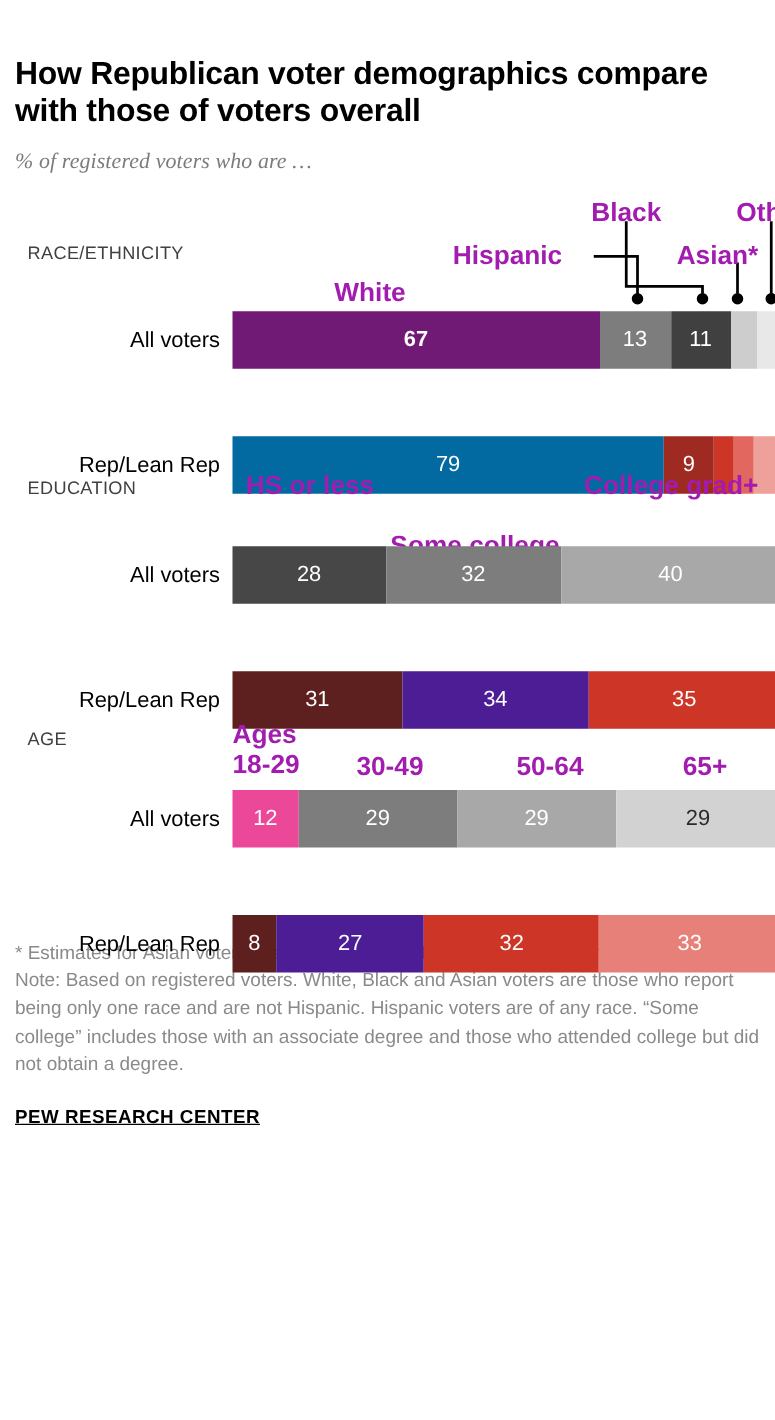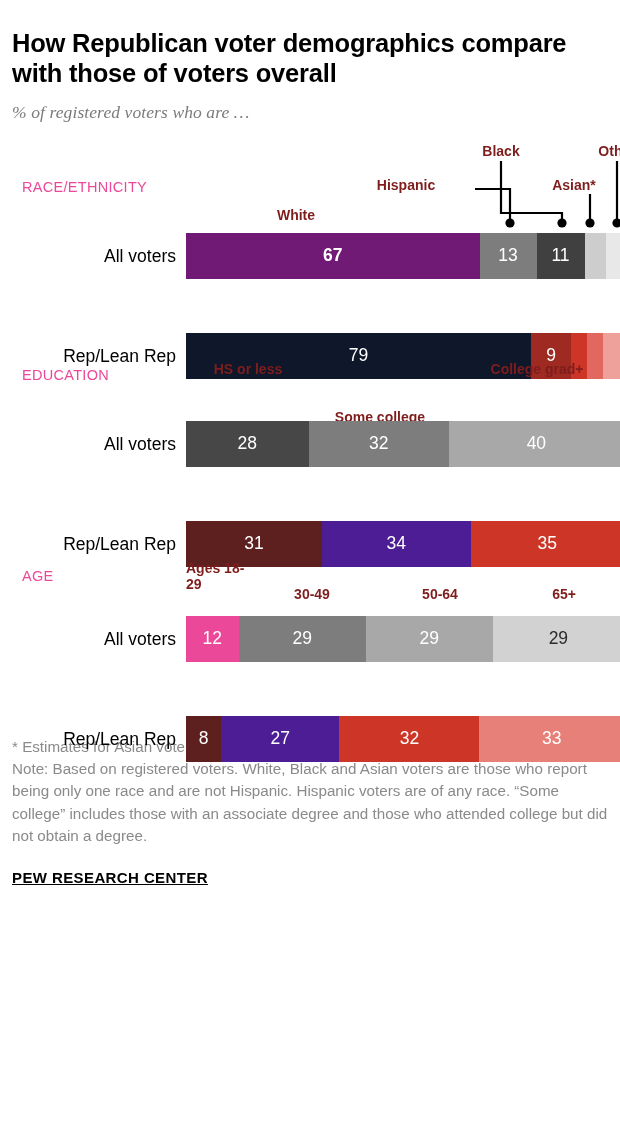--- a/index.html
+++ b/index.html
@@ -14,21 +14,21 @@
     font-family: "Liberation Sans", sans-serif;
     color: #000000;
     position: relative;
     overflow: hidden;
   }
 
   .page {
     width: 620px;
     height: 1036px;
     position: relative;
-    padding: 0 12px;
+    padding: 16px 12px;
   }
 
   
   .title {
     font-size: 25.5px;
     font-weight: bold;
     line-height: 1.19;
     letter-spacing: -0.2px;
     color: #000;
     padding-top: 28px;
@@ -46,35 +46,35 @@
 
   
   .section {
     position: relative;
   }
 
   .section-label {
     position: absolute;
     left: 10px;
     font-size: 14.5px;
-    color: #ec4899;
+    color: #404040;
     letter-spacing: 0.3px;
     white-space: nowrap;
   }
 
   .col-headers {
     position: relative;
     height: 0;
   }
 
   .col-head {
     position: absolute;
-    font-size: 14px;
+    font-size: 21px;
     font-weight: bold;
-    color: #7f1d1d;
+    color: #a21caf;
     text-align: center;
     line-height: 1.18;
     white-space: nowrap;
   }
 
   .row {
     position: relative;
     height: 46px;
     margin-bottom: 8px;
   }
@@ -182,21 +182,21 @@
         <div class="seg" style="width:57px; background:#7d7d7d;">13</div>
         <div class="seg" style="width:48px; background:#404040;">11</div>
         <div class="seg no-label" style="width:21.5px; background:#cdcdcd;"></div>
         <div class="seg no-label" style="width:18px; background:#e8e8e8;"></div>
       </div>
     </div>
 
     <div class="row" style="top:138px;">
       <div class="row-label">Rep/Lean Rep</div>
       <div class="bar" style="width:434px;">
-        <div class="seg" style="width:345px; background:#0f172a;">79</div>
+        <div class="seg" style="width:345px; background:#0369a1;">79</div>
         <div class="seg" style="width:40px; background:#9e2a22;">9</div>
         <div class="seg no-label" style="width:16px; background:#cd3527;"></div>
         <div class="seg no-label" style="width:16px; background:#e2685f;"></div>
         <div class="seg no-label" style="width:17px; background:#eea09b;"></div>
       </div>
     </div>
   </div>
 
   <div class="section" style="height:185px; margin-top:22px;">
 

